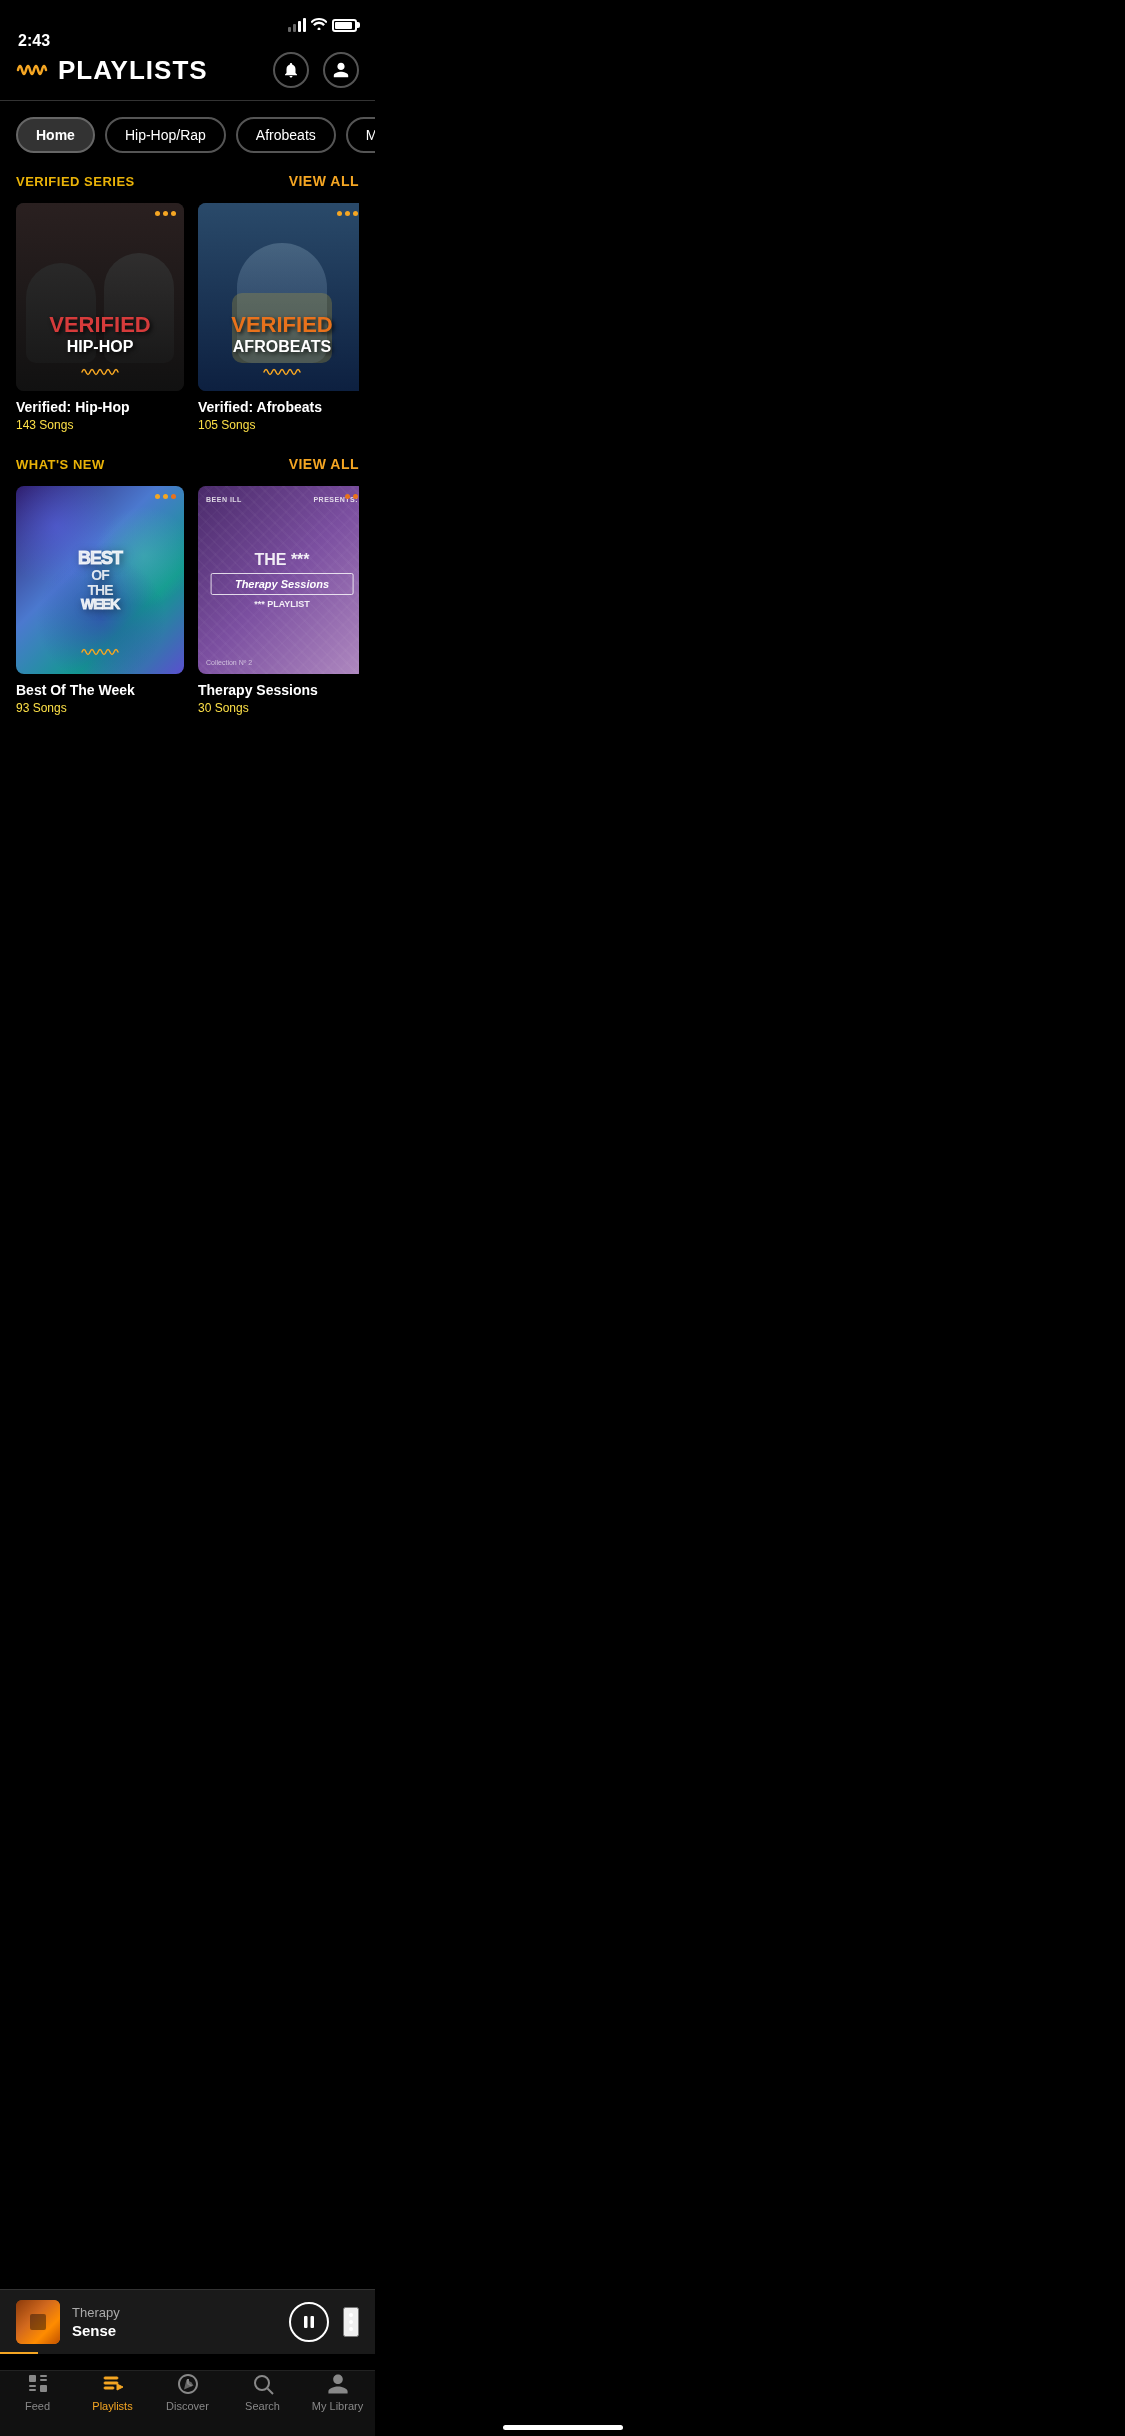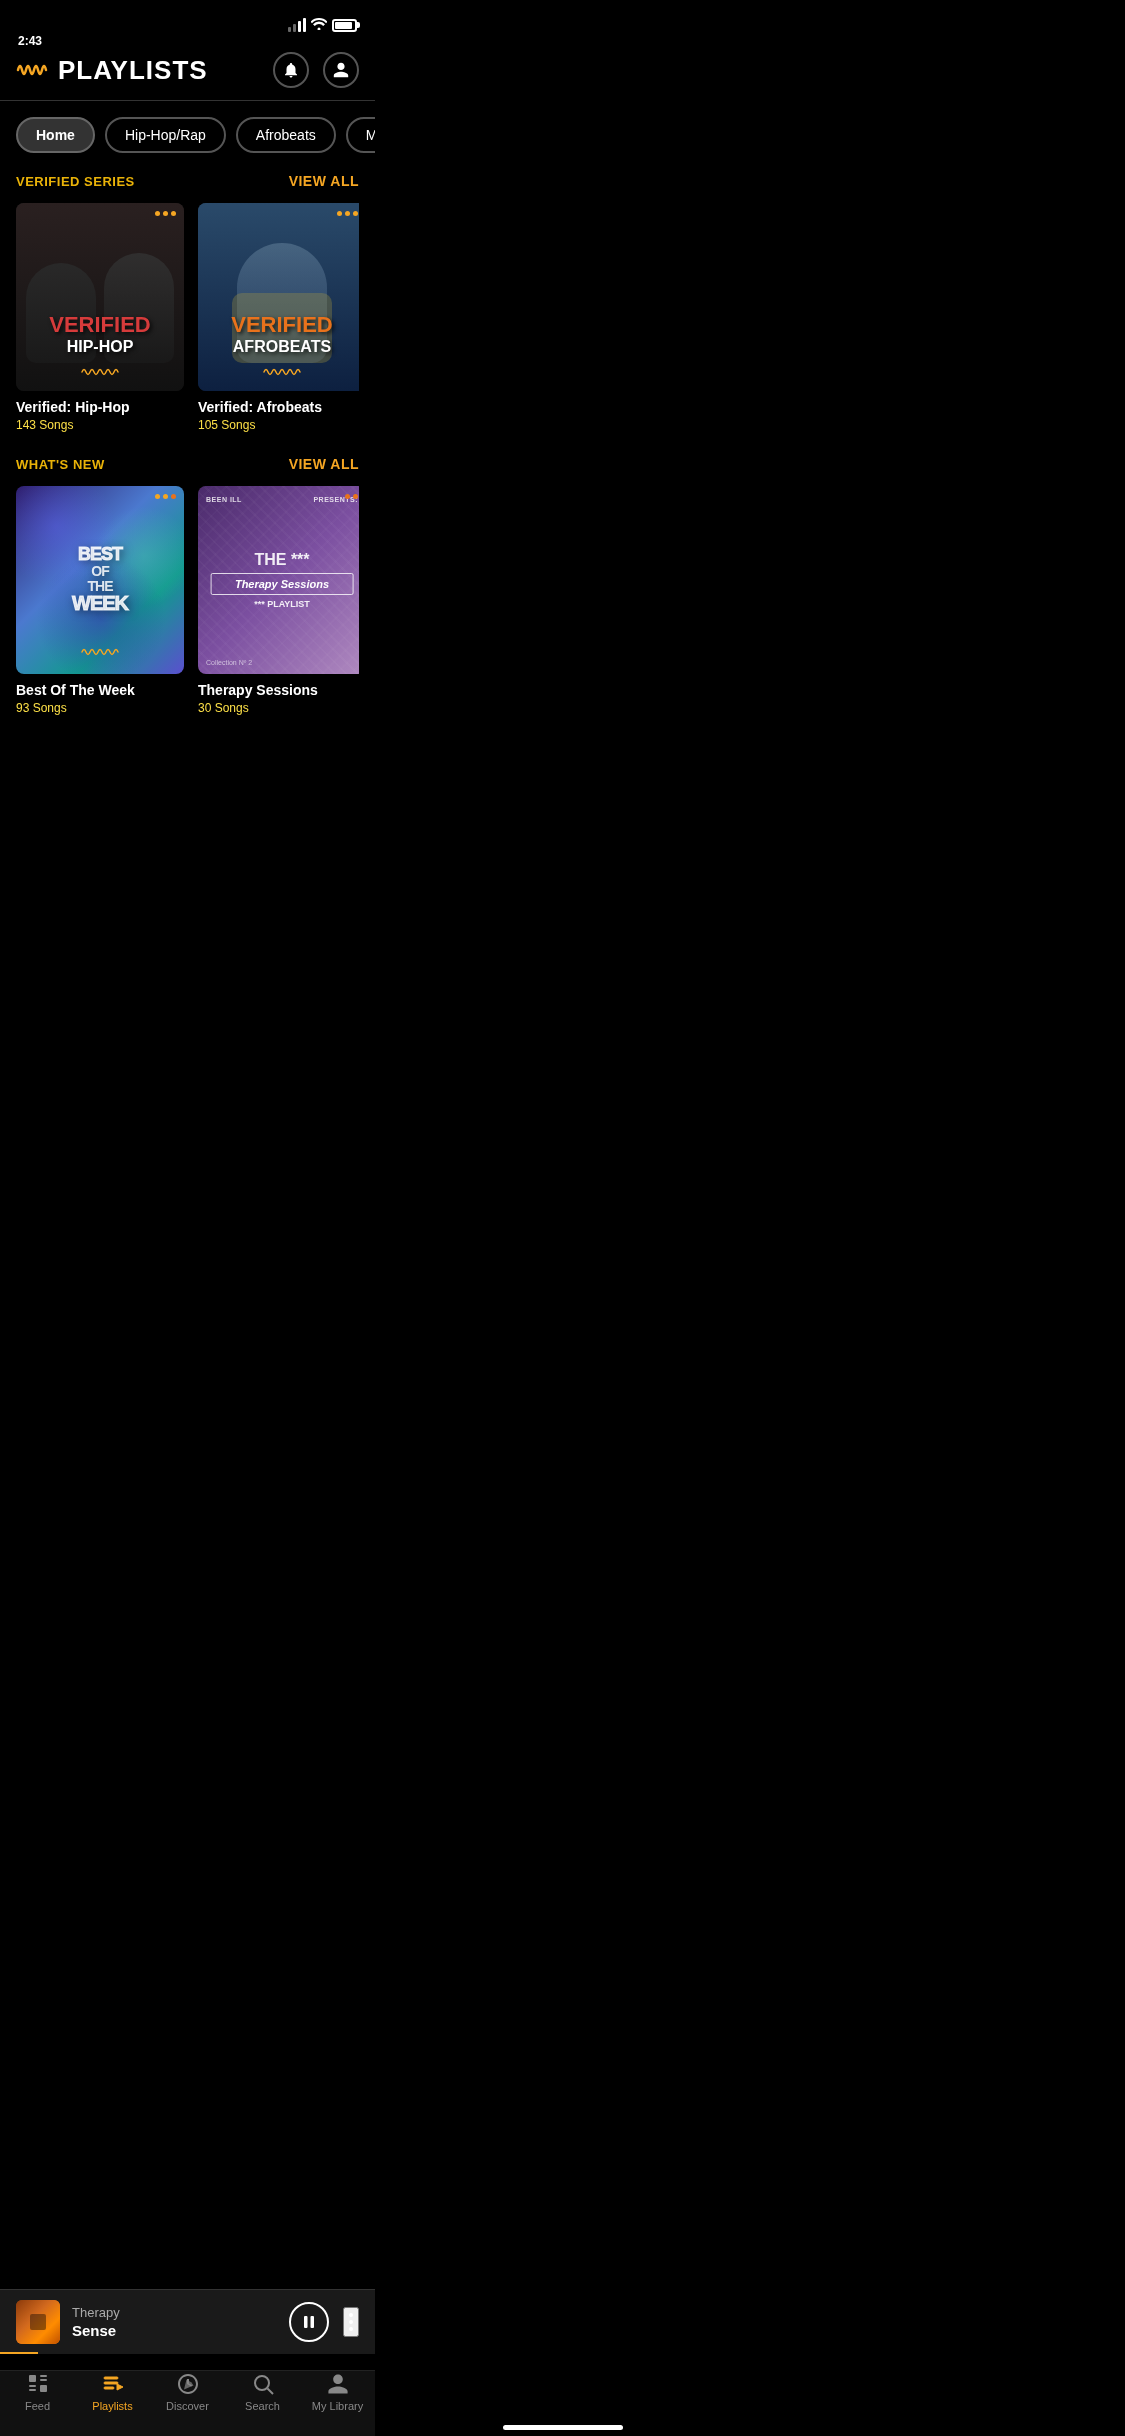--- a/index.html
+++ b/index.html
@@ -16,21 +16,21 @@
 
     
     .status-bar {
       display: flex;
       justify-content: space-between;
       align-items: center;
       padding: 12px 18px 6px;
       height: 44px;
     }
     .status-time {
-      font-size: 12px;
+      font-size: 16px;
       font-weight: 600;
       color: #fff;
       margin-top: 32px;
     }
     .status-icons {
       display: flex;
       align-items: center;
       gap: 5px;
     }
     .signal-bars {
@@ -529,21 +529,21 @@
           <div class="card-more-btn">
             <div class="dot"></div>
               <div class="dot"></div>
               <div class="dot" style="background:#e8721c;"></div>
           </div>
 
           <div style="position:absolute;top:50%;left:50%;transform:translate(-50%,-50%);text-align:center;font-size:20px;font-weight:900;color:rgba(255,255,255,0.85);line-height:1.05;text-shadow:2px 2px 8px rgba(0,0,0,0.6);text-transform:uppercase;letter-spacing:-1px;width:90%;">
             <div style="font-size:18px;-webkit-text-stroke:1px rgba(255,255,255,0.8);">BEST</div>
             <div style="font-size:14px;">OF</div>
             <div style="font-size:14px;">THE</div>
-            <div style="font-size:20px;-webkit-text-stroke:1px rgba(255,255,255,0.8);">WEEK</div>
+            <div style="font-size:14px;-webkit-text-stroke:1px rgba(255,255,255,0.8);">WEEK</div>
           </div>
 
           <div style="position:absolute;bottom:10px;left:50%;transform:translateX(-50%);">
             <svg width="40" height="16" viewBox="0 0 40 16" fill="none">
               <path d="M2 8 Q4 3 6 8 Q8 13 10 8 Q12 3 14 8 Q16 13 18 8 Q20 3 22 8 Q24 13 26 8 Q28 3 30 8 Q32 13 34 8 Q36 3 38 8" stroke="#f5a623" stroke-width="1.5" fill="none" stroke-linecap="round"></path>
             </svg>
           </div>
         </div>
       </div>
       <div class="playlist-card-name">Best Of The Week</div>

